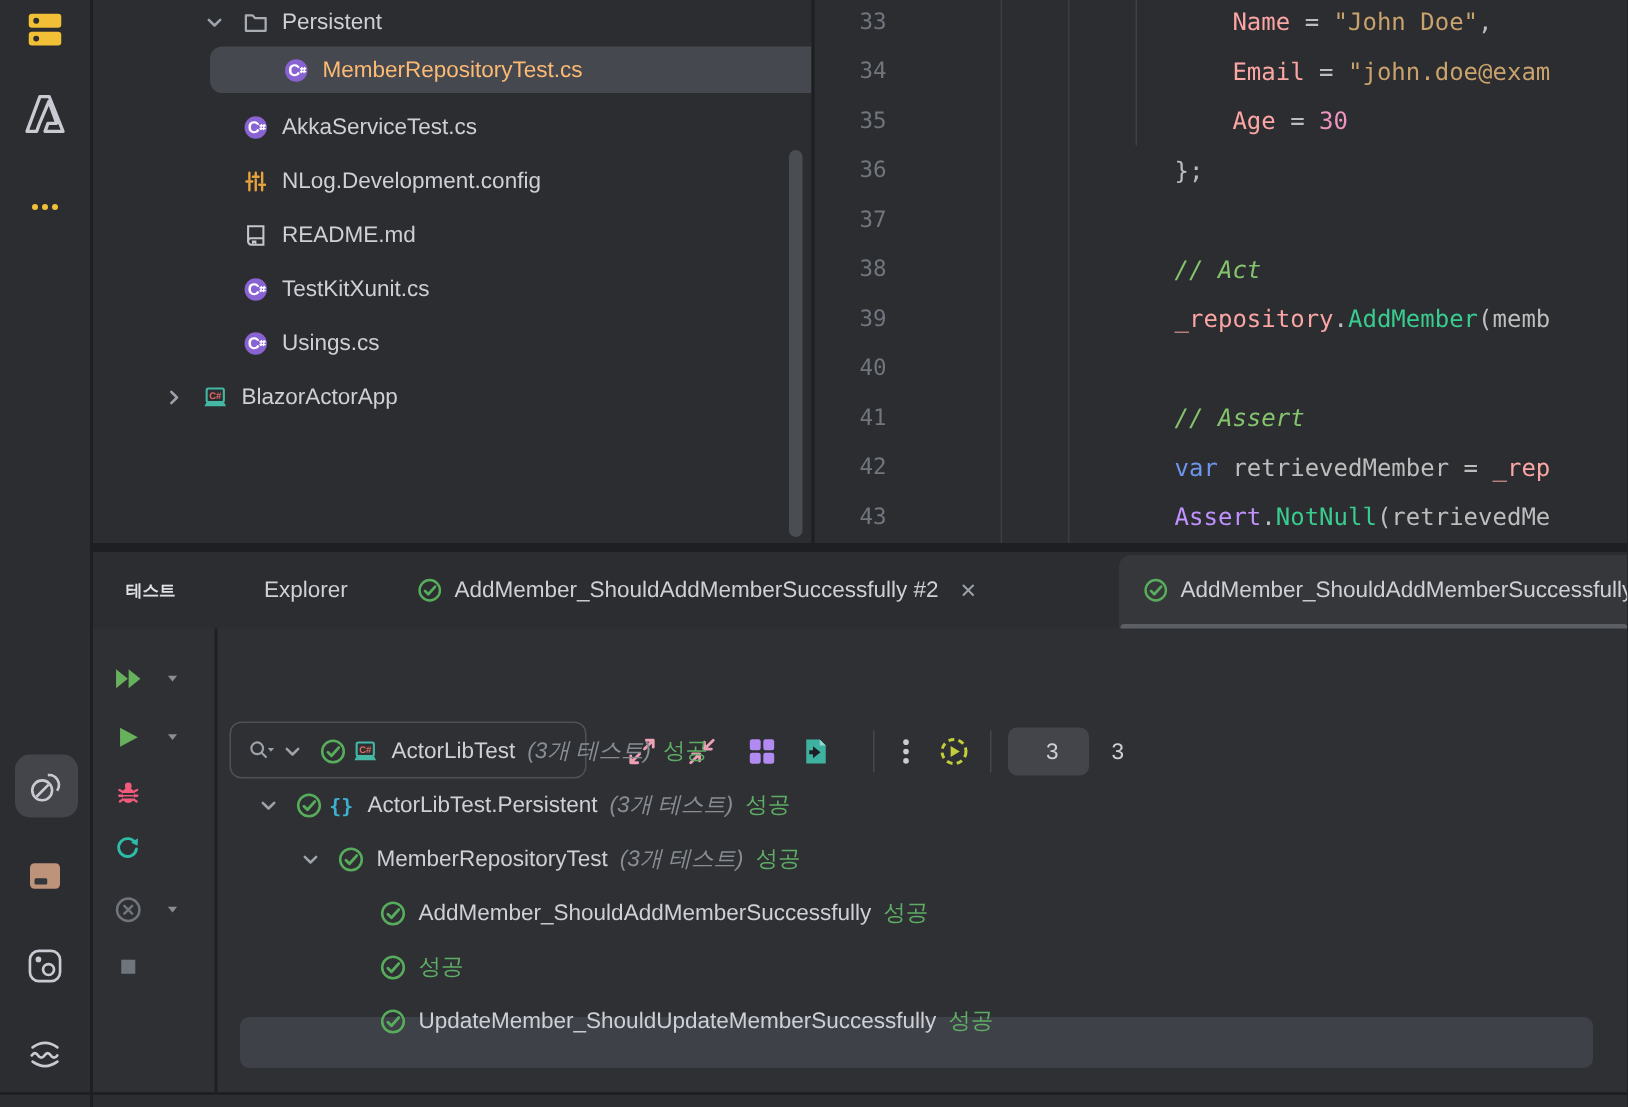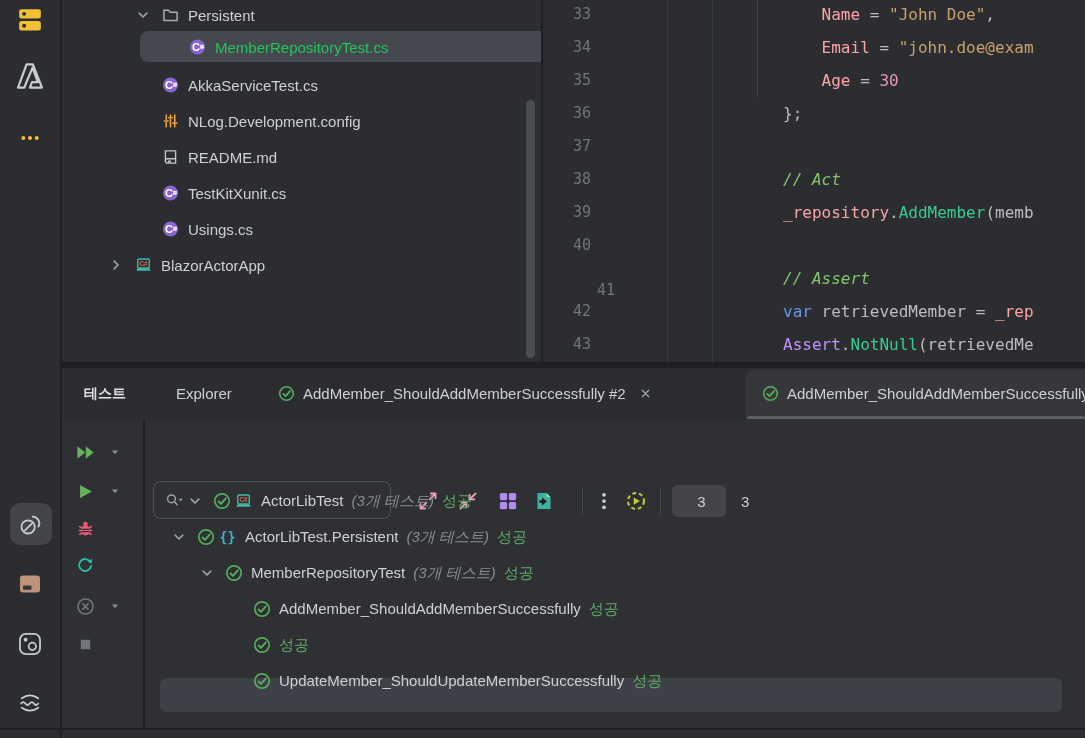--- a/index.html
+++ b/index.html
@@ -25,41 +25,41 @@
           font-family:"DejaVu Sans Mono",monospace;font-size:16px;}
   .eline{position:absolute;height:33px;line-height:33px;white-space:pre;}
   .lnum{position:absolute;left:0;width:48px;text-align:right;color:#71757d;font-size:15px;height:33px;line-height:33px;}
   .tok-pln{color:#bdbdbd}.tok-fld{color:#fca5a5}.tok-str{color:#c9a26d}.tok-num{color:#ed94c0}
   .tok-kw{color:#6c95eb}.tok-mth{color:#39cc8f}.tok-cls{color:#c191ff}.tok-com{color:#85c46c;font-style:italic}
   .gutter-sep{position:absolute;top:0;height:362px;width:1px;background:#3a3d41;}
   #indent-guide{position:absolute;top:0;height:97px;width:1px;background:#3e4145;}
   
   #test-panel{position:absolute;left:62px;top:368px;width:1023px;height:362px;}
   #tab-strip{position:absolute;left:0;top:0;width:1023px;height:51px;background:#2b2d30;}
-  #panel-title{position:absolute;left:22px;top:0;height:51px;display:flex;align-items:center;font-weight:bold;font-size:14px;color:#dfe1e5;}
+  #panel-title{position:absolute;left:22px;top:0;height:51px;display:flex;align-items:center;font-weight:bold;font-size:11px;color:#dfe1e5;}
   .tab{position:absolute;top:0;height:51px;display:flex;align-items:center;gap:8px;font-size:15px;color:#ced0d6;cursor:pointer;white-space:nowrap;}
   #tab2-bg{position:absolute;left:684px;top:2px;width:339px;height:49px;background:#35373b;border-radius:8px 0 0 0;}
   #tab-scrollbar{position:absolute;left:685px;top:48px;width:338px;height:5px;border-radius:2.5px;background:#5c5f64;}
   #test-content{position:absolute;left:0;top:51px;width:1023px;height:311px;background:#2e3034;}
   #run-toolbar{position:absolute;left:0;top:51px;width:81px;height:311px;border-right:2px solid #1e1f22;}
   .run-btn{position:absolute;cursor:pointer;}
   #search-box{position:absolute;left:91px;top:62px;width:238px;height:38px;border:1.5px solid #4e5157;border-radius:8px;box-sizing:border-box;cursor:text;display:flex;align-items:center;padding-left:11px;gap:2px;}
   .tb-btn{position:absolute;top:72px;cursor:pointer;}
   .tb-sep{position:absolute;top:68px;width:1px;height:28px;background:#44474c;}
   #toggle-ignored{position:absolute;left:610px;top:66px;width:54px;height:32px;border-radius:6px;background:#43454a;display:flex;align-items:center;justify-content:center;gap:5px;cursor:pointer;}
   #passed-group{position:absolute;left:674px;top:66px;height:32px;display:flex;align-items:center;gap:5px;cursor:pointer;}
   .count-txt{font-size:15px;color:#ced0d6;}
   .t-row{position:absolute;left:0;width:100%;height:34px;cursor:pointer;}
   #test-selection{position:absolute;left:98px;top:259px;width:902px;height:34px;border-radius:6px;background:#3e4147;}
   .t-label{font-size:15px;color:#ced0d6;white-space:nowrap;}
   .t-count{font-size:15px;font-style:italic;color:#888d94;}
   .t-status{font-size:15px;color:#5fad65;}
   .t-textgrp{position:absolute;top:50%;transform:translateY(-50%);display:flex;gap:8px;align-items:baseline;}
   #bottom-line{position:absolute;left:0;top:728px;width:1085px;height:2px;background:#1e1f22;}
-  .green-file{color:#22c55e;}
+  .green-file{color:#fdba74;}
 </style>
 </head>
 <body>
 
 <div id="app">
   <div id="activity-bar">
       <div class="act-ic" style="top: 7px;">
         <span class="icon" style="width: 26px; height: 26px;">
           <svg viewBox="0 0 24 24" width="100%" height="100%" xmlns="http://www.w3.org/2000/svg">
             <rect x="2" y="2" width="20" height="8.6" rx="2" fill="#f2c037"></rect>
@@ -261,21 +261,21 @@
       <div class="lnum" style="top: 97px;">36</div>
       <div class="eline" style="left: 163px; top: 97px;"><span class="tok-pln">        };</span></div>
       <div class="lnum" style="top: 130px;">37</div>
       <div class="eline" style="left: 163px; top: 130px;"></div>
       <div class="lnum" style="top: 163px;">38</div>
       <div class="eline" style="left: 163px; top: 163px;"><span class="tok-pln">        </span><span class="tok-com">// Act</span></div>
       <div class="lnum" style="top: 196px;">39</div>
       <div class="eline" style="left: 163px; top: 196px;"><span class="tok-pln">        </span><span class="tok-fld">_repository</span><span class="tok-pln">.</span><span class="tok-mth">AddMember</span><span class="tok-pln">(memb</span></div>
       <div class="lnum" style="top: 229px;">40</div>
       <div class="eline" style="left: 163px; top: 229px;"></div>
-      <div class="lnum" style="top: 274px; margin-left: 24px;">41</div>
+      <div class="lnum" style="top: 262px;">41</div>
       <div class="eline" style="left: 163px; top: 262px;"><span class="tok-pln">        </span><span class="tok-com">// Assert</span></div>
       <div class="lnum" style="top: 295px;">42</div>
       <div class="eline" style="left: 163px; top: 295px;"><span class="tok-pln">        </span><span class="tok-kw">var</span><span class="tok-pln"> retrievedMember = </span><span class="tok-fld">_rep</span></div>
       <div class="lnum" style="top: 328px;">43</div>
       <div class="eline" style="left: 163px; top: 328px;"><span class="tok-pln">        </span><span class="tok-cls">Assert</span><span class="tok-pln">.</span><span class="tok-mth">NotNull</span><span class="tok-pln">(retrievedMe</span></div>
     </div>
 
   <div class="hline" style="left:62px;top:362px;width:1023px;"></div>
 
   <div id="test-panel">

